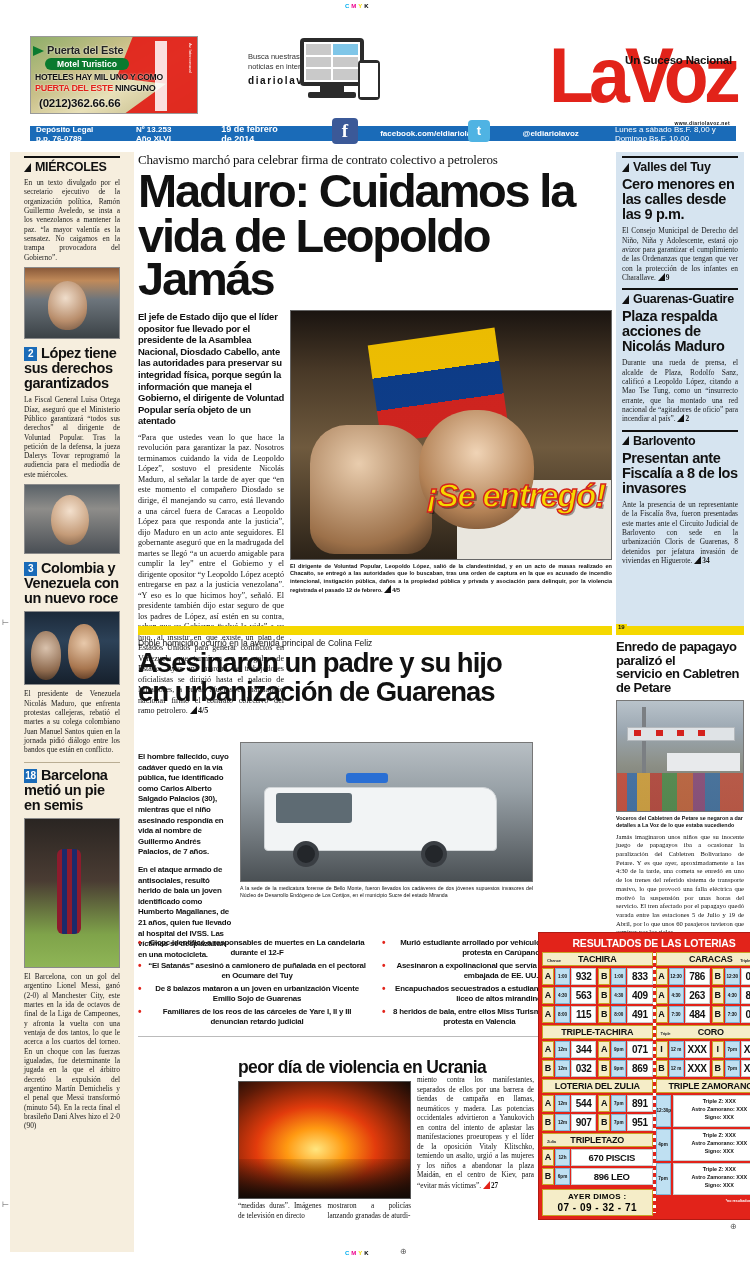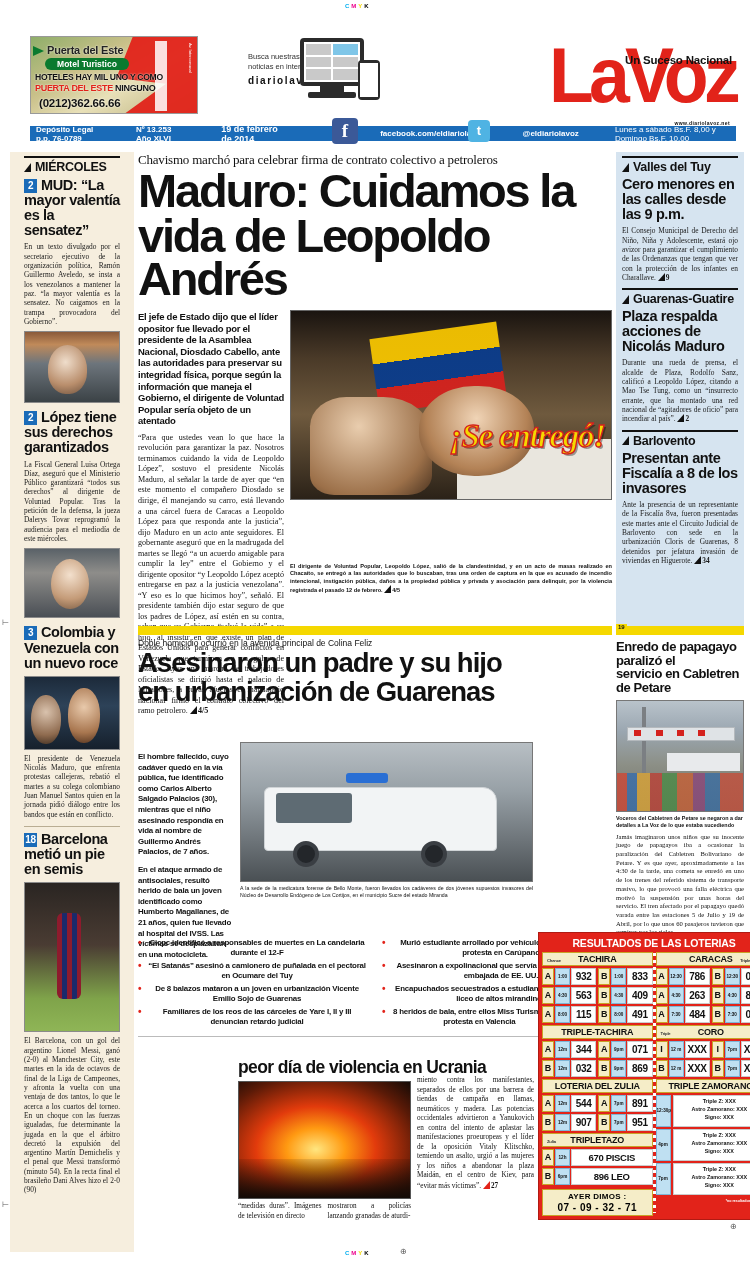--- a/index.html
+++ b/index.html
@@ -114,22 +114,22 @@
   .mainhead { font-size:47px; font-weight:bold; line-height:.93; letter-spacing:-2.2px; color:#111; margin-top:1px;
               font-family:"Liberation Sans",sans-serif; }
   .lead { font-size:9.5px; font-weight:bold; line-height:1.22; color:#111; letter-spacing:-.25px; }
   .bodytext { font-size:8.1px; line-height:1.3; text-align:justify; color:#111; font-family:"Liberation Serif",serif; }
   .jump { display:inline-block; }
   .tri-red { display:inline-block; width:0;height:0;border-left:7px solid transparent;border-bottom:8px solid #e2231a;
              vertical-align:-1px; margin-right:1px;}
   .tri-dark { display:inline-block; width:0;height:0;border-left:7px solid transparent;border-bottom:8px solid #111;
              vertical-align:-1px; margin-right:1px;}
 
-  .bigphoto { position:absolute; left:290px; top:310px; width:322px; height:190px; overflow:hidden; border:1px solid #666;
-              background:linear-gradient(180deg,#1a1410 0%,#4a3a28 25%,#6f5a3e 55%,#2b2218 100%);font-family:Liberation Serif, serif; }
+  .bigphoto { position:absolute; left:290px; top:310px; width:322px; height:250px; overflow:hidden; border:1px solid #666;
+              background:linear-gradient(180deg,#1a1410 0%,#4a3a28 25%,#6f5a3e 55%,#2b2218 100%); }
   .bp-flag { position:absolute; left:26%; top:10%; width:40%; height:40%;
      background:linear-gradient(180deg,#f5c400 0 34%,#0a3c8c 34% 67%,#d4221e 67% 100%); transform:rotate(-8deg); opacity:.95;}
   .bp-face { position:absolute; left:40%; top:40%; width:36%; height:48%; border-radius:48%;
      background:radial-gradient(circle at 50% 36%,#f0d4b6,#b38256 62%,#5d3d25);}
   .bp-arm { position:absolute; left:6%; top:46%; width:38%; height:52%; border-radius:30% 40% 20% 20%;
      background:radial-gradient(circle at 40% 30%,#e9cdae,#9c7049 70%,#4a3320);}
   .bp-white { position:absolute; left:52%; top:68%; width:48%; height:32%; background:#e9e6de; border-radius:10px 0 0 0;}
   .entrego { position:absolute; right:6px; bottom:44px; font-size:33px; font-weight:bold; font-style:italic;
              color:#f5d800; letter-spacing:-1.2px; -webkit-text-stroke:1.4px #d4221e; text-shadow:2px 2px 0 rgba(0,0,0,.35); }
   .bp-cap { position:absolute; left:290px; top:563px; width:322px; font-size:5.6px; line-height:1.3; font-weight:bold;
@@ -286,23 +286,20 @@
   <div class="twicon">t</div>
 
   <div class="colL">
 
     <div class="sec-head black" style="margin-top:0">
       <div class="sec-tri"></div>
       <div class="sec-txt">MIÉRCOLES</div>
     </div>
 
     <div>
-      <div class="hl-s" style="margin-top:4px">
-        <span class="pg">2</span><span>MUD: “La mayor valentía es la sensatez”</span>
-      </div>
       <div class="body-s">En un texto divulgado por el secretario ejecutivo de la organización política, Ramón Guillermo Aveledo, se insta a los venezolanos a mantener la paz. “la mayor valentía es la sensatez. No caigamos en la trampa provocadora del Gobierno”.</div>
       <div class="ph ph-aveledo"></div>
     </div>
 
     <div>
       <div class="hl-s" style="margin-top:7px">
         <span class="pg">2</span><span>López tiene sus derechos garantizados</span>
       </div>
       <div class="body-s">La Fiscal General Luisa Ortega Díaz, aseguró que el Ministerio Público garantizará “todos sus derechos” al dirigente de Voluntad Popular. Tras la petición de la defensa, la jueza Dalerys Tovar reprogramó la audiencia para el mediodía de este miércoles.</div>
       <div class="ph ph-ortega"></div>
@@ -323,21 +320,21 @@
         <span class="pg">18</span><span>Barcelona metió un pie en semis</span>
       </div>
       <div class="ph ph-messi"></div>
       <div class="body-s">El Barcelona, con un gol del argentino Lionel Messi, ganó (2-0) al Manchester City, este martes en la ida de octavos de final de la Liga de Campeones, y afronta la vuelta con una ventaja de dos tantos, lo que le acerca a los cuartos del torneo. En un choque con las fuerzas igualadas, fue determinante la jugada en la que el árbitro decretó la expulsión del argentino Martín Demichelis y el penal que Messi transformó (minuto 54). En la recta final el brasileño Dani Alves hizo el 2-0 (90)</div>
     </div>
   </div>
 
   <div class="colM">
     <div class="kicker">Chavismo marchó para celebrar firma de contrato colectivo a petroleros</div>
     <div class="mainhead">Maduro: Cuidamos la</div>
-    <div class="mainhead">vida de Leopoldo Andrés</div>
+    <div class="mainhead">vida de Leopoldo Jamás</div>
 
     <div style="width:146px; margin-top:10px;">
       <div class="lead">El jefe de Estado dijo que el líder opositor fue llevado por el presidente de la Asamblea Nacional, Diosdado Cabello, ante las autoridades para preservar su integridad física, porque según la información que maneja el Gobierno, el dirigente de Voluntad Popular sería objeto de un atentado</div>
       <div class="bodytext" style="margin-top:6px">
         <span>“Para que ustedes vean lo que hace la revolución para garantizar la paz. Nosotros terminamos cuidando la vida de Leopoldo López”, sostuvo el presidente Nicolás Maduro, al señalar la tarde de ayer que “en este momento el compañero Diosdado se dirige, él manejando su carro, está llevando a una cárcel fuera de Caracas a Leopoldo López para que responda ante la justicia”, dijo Maduro en un acto ante seguidores. El gobernante aseguró que en la madrugada del martes se llegó “a un acuerdo amigable para cumplir la ley” entre el Gobierno y el dirigente opositor “y Leopoldo López aceptó entregarse en paz a la justicia venezolana”. “Y eso es lo que hicimos hoy”, señaló. El presidente también dijo estar seguro de que los padres de López, así estén en su contra, saben que su Gobierno “salvó la vida” a su hijo, al insistir en que existe un plan de Estados Unidos para generar conflictos en Venezuela que terminen en un golpe de Estado. Ayer una marcha de trabajadores oficialistas se dirigió hasta el palacio de Miraflores, a cuyas afueras el mandatario nacional firmó el contrato colectivo del ramo petrolero.</span>
         <span class="jump"><span class="tri-dark"></span><b>4/5</b></span>
       </div>
     </div>
   </div>
 

